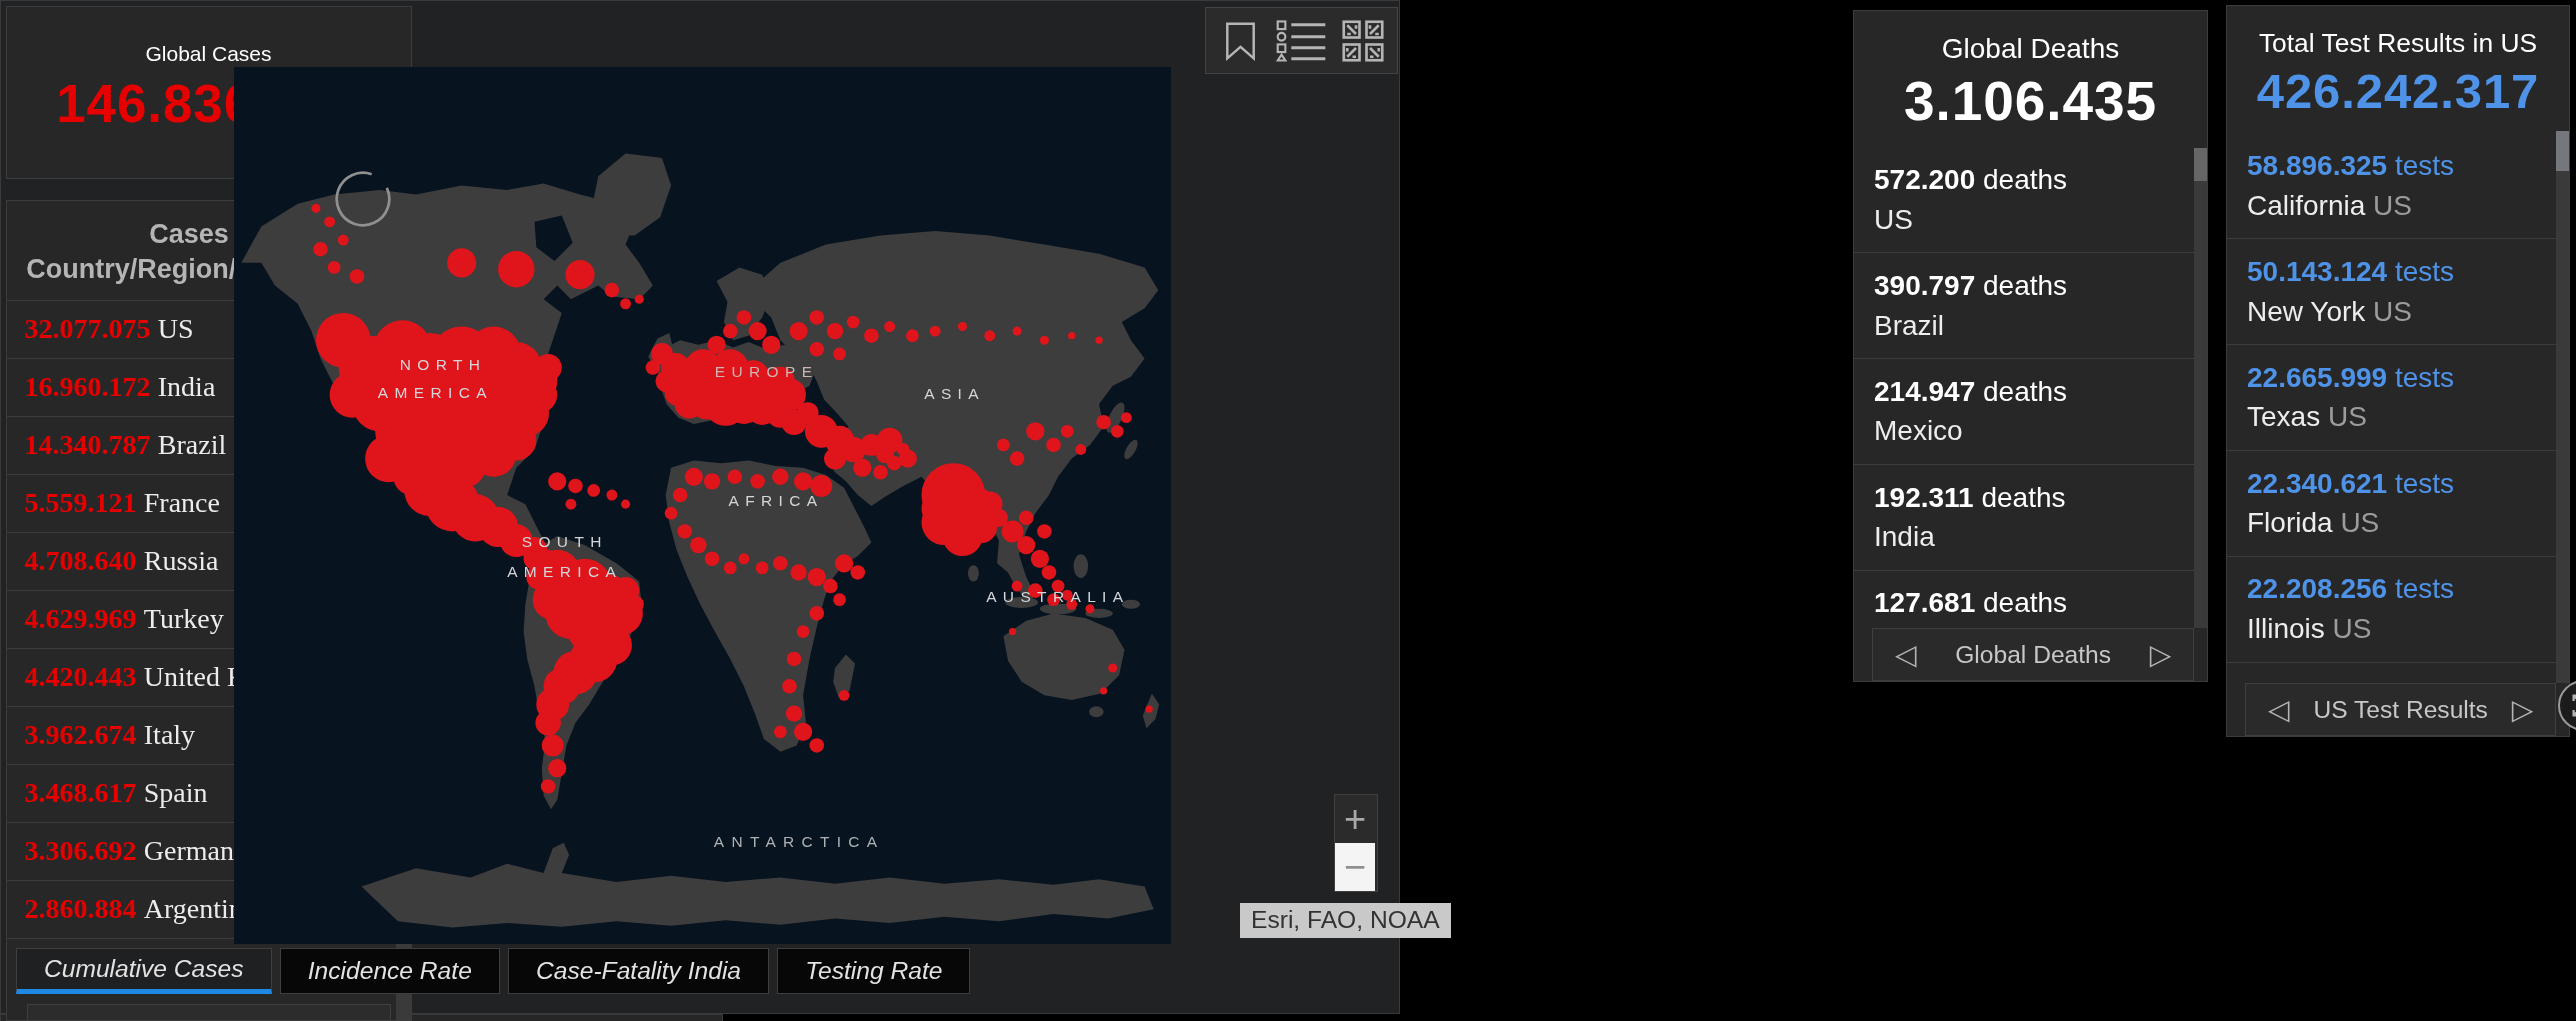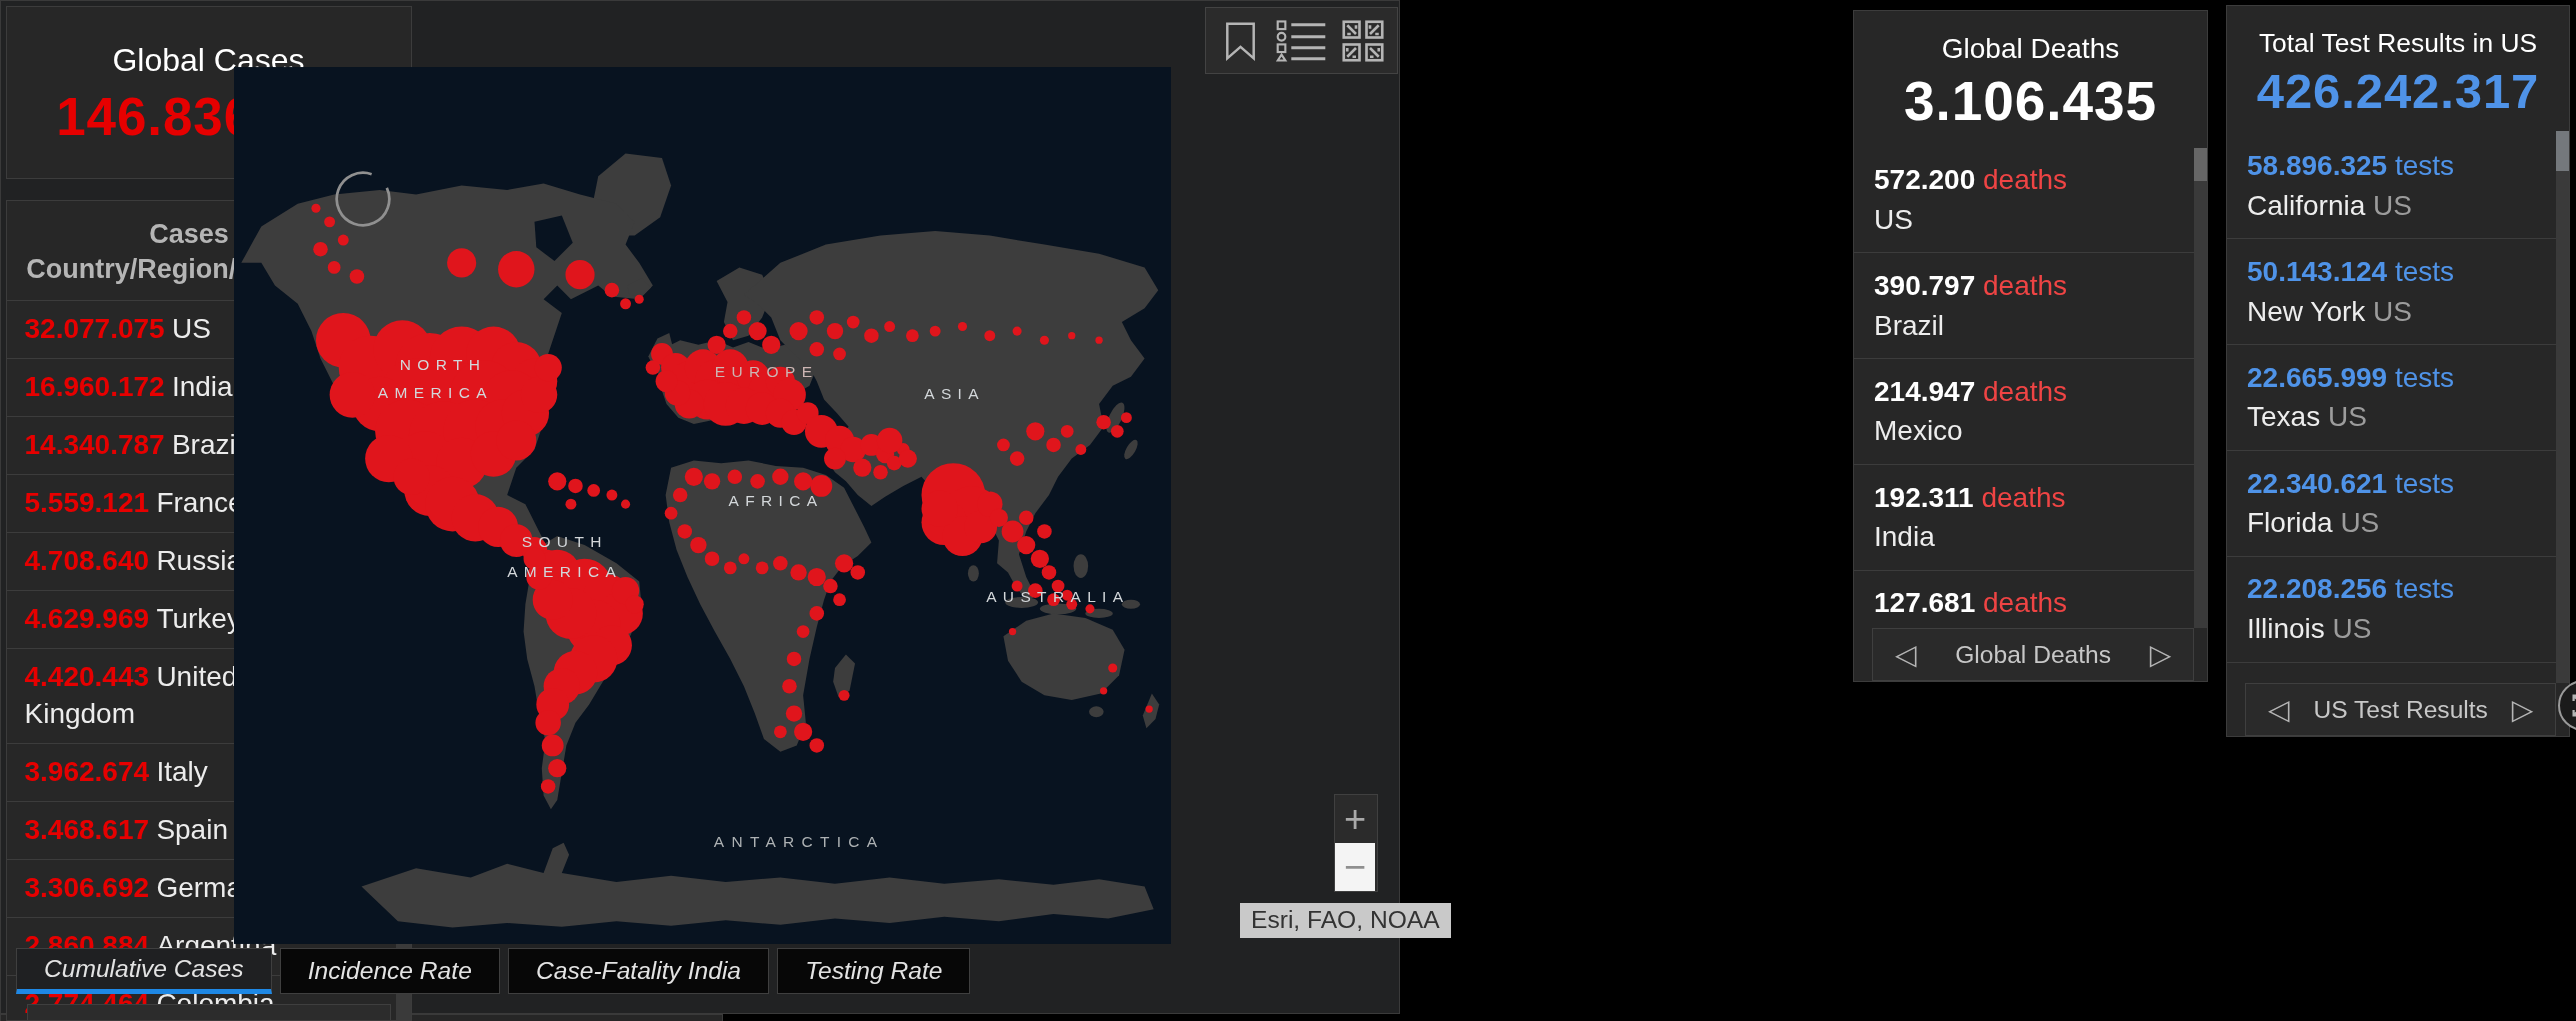--- a/index.html
+++ b/index.html
@@ -4,27 +4,27 @@
 <style>
   * { margin:0; padding:0; box-sizing:border-box; }
   html,body { background:#000; }
   body { font-family:"Liberation Sans", sans-serif; }
   .app { position:relative; width:2576px; height:1021px; background:#000; overflow:hidden; }
 
   .panel { position:absolute; background:#272727; border:1.8px solid #3c3c3c; }
 
   
   #p-global-cases { left:5.5px; top:5.5px; width:406px; height:173px; text-align:center; }
-  .gc-title { margin-top:35px; font-size:32px; color:#fff; }
+  .gc-title { margin-top:35px; font-size:21px; color:#fff; }
   .gc-value { margin-top:7.3px; font-size:53px; font-weight:bold; color:#e60000; letter-spacing:0.9px; }
 
   
   #p-cases { left:5.5px; top:200px; width:406px; height:821px; overflow:hidden; }
   .cases-header { padding:16.4px 11px 12.7px; text-align:center; font-size:27px; font-weight:bold; color:#b5b5b5; line-height:1.3; }
-  .case-row { border-top:1.8px solid #3c3c3c; padding:10px 60px 10px 18px; font-size:28px; line-height:1.32; min-height:57px; }
+  .case-row { border-top:1.8px solid #3c3c3c; padding:10px 60px 10px 18px; font-size:28px; line-height:1.32; min-height:57px;font-family:Liberation Serif, serif; }
   .case-num { color:#e60000; font-weight:bold; margin-right:7.3px; }
   .case-name { color:#ececec; }
   .vtrack { position:absolute; background:#3a3a3a; }
   .vthumb { position:absolute; background:#5f5f5f; }
   #cases-track { right:0; top:100px; bottom:0; width:14.6px; }
   #cases-thumb { right:0; top:100px; height:47px; width:14.6px; }
   .pager-cut { position:absolute; left:20px; right:20px; bottom:0; height:16.4px; background:#2c2c2c;
                border:1.8px solid #3f3f3f; border-bottom:none; overflow:hidden; }
   .pager-cut .pager-inner { display:flex; justify-content:space-between; padding:9px 40px 0; color:#9a9a9a; font-size:24px; }
 
@@ -50,21 +50,21 @@
   #p-deaths { left:1853px; top:10px; width:355px; height:672px; overflow:hidden; }
   #p-tests  { left:2226px; top:5px; width:344px; height:732px; overflow:hidden; }
   .stat-title { text-align:center; margin-top:22px; font-size:28px; color:#fff; }
   .stat-value { text-align:center; margin-top:3.6px; font-size:55px; font-weight:bold; color:#fff; letter-spacing:0.9px; }
   .stat-value.blue { color:#4f93e8; font-size:49px; }
   #p-tests .stat-title { font-size:26.4px; }
   .stat-list { margin-top:14.6px; }
   .stat-row { border-top:1.8px solid #3c3c3c; padding:12.7px 33px 12.7px 20px; font-size:28px; line-height:1.42; }
   .stat-row:first-child { border-top:none; }
   .stat-num { color:#fff; font-weight:bold; }
-  .stat-unit { color:#ef4444; }
+  .stat-unit { color:#ffffff; }
   .stat-region { color:#ededed; }
   .stat-num.blue, .stat-unit.blue { color:#4f93e8; }
   .stat-unit.blue { font-weight:normal; }
   .stat-country { color:#9c9c9c; }
   #deaths-track { right:0; top:137px; bottom:53px; width:12.7px; }
   #deaths-thumb { right:0; top:137px; height:33px; width:12.7px; background:#666; }
   #tests-track { right:0; top:125px; bottom:53px; width:12.7px; }
   #tests-thumb { right:0; top:125px; height:40px; width:12.7px; background:#74787c; }
   .pager { position:absolute; left:18px; right:12.7px; bottom:0; height:53px; background:#2a2a2a;
            border:1.8px solid #3f3f3f; display:flex; align-items:center; justify-content:space-between;

